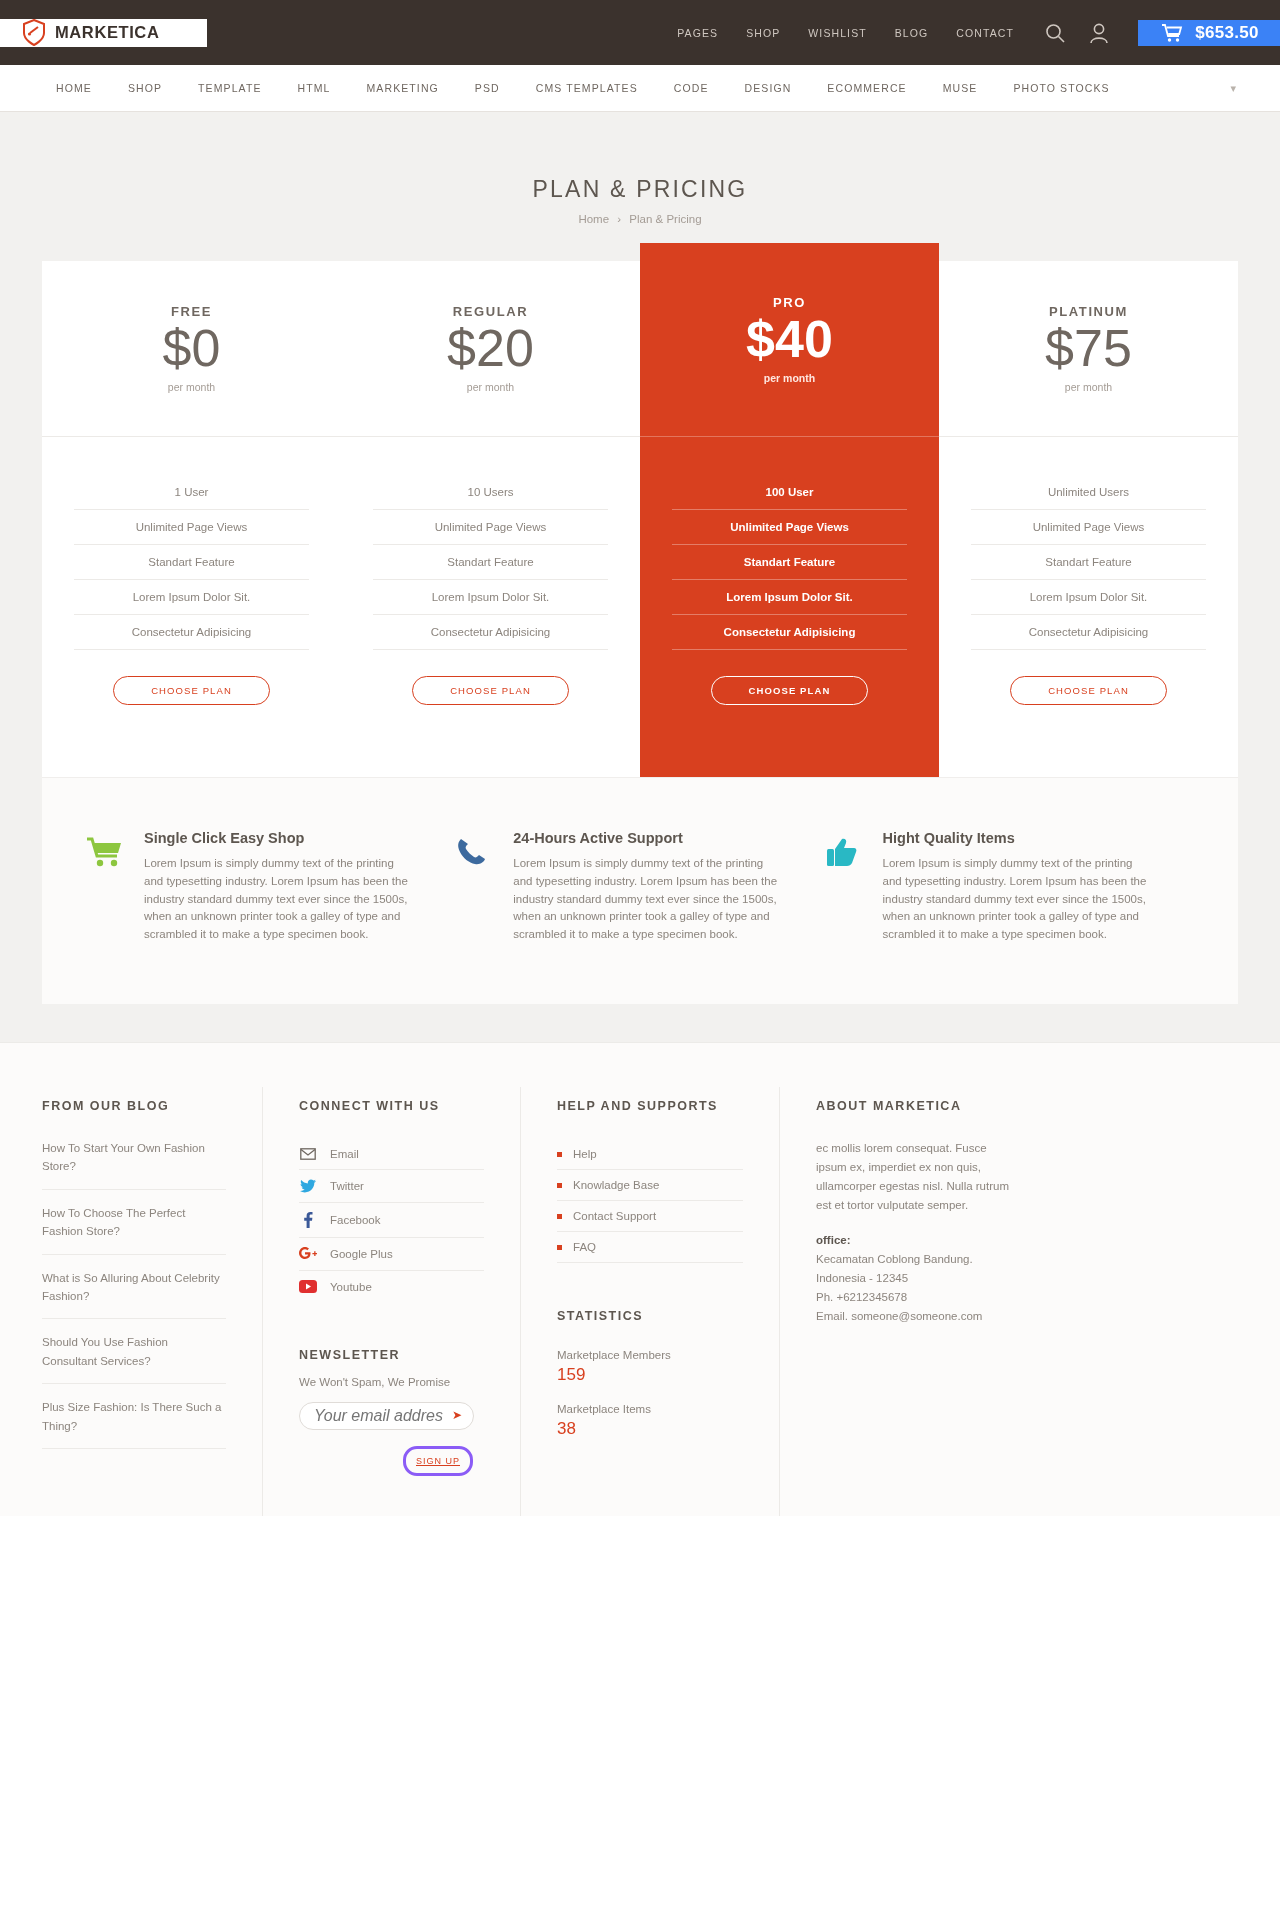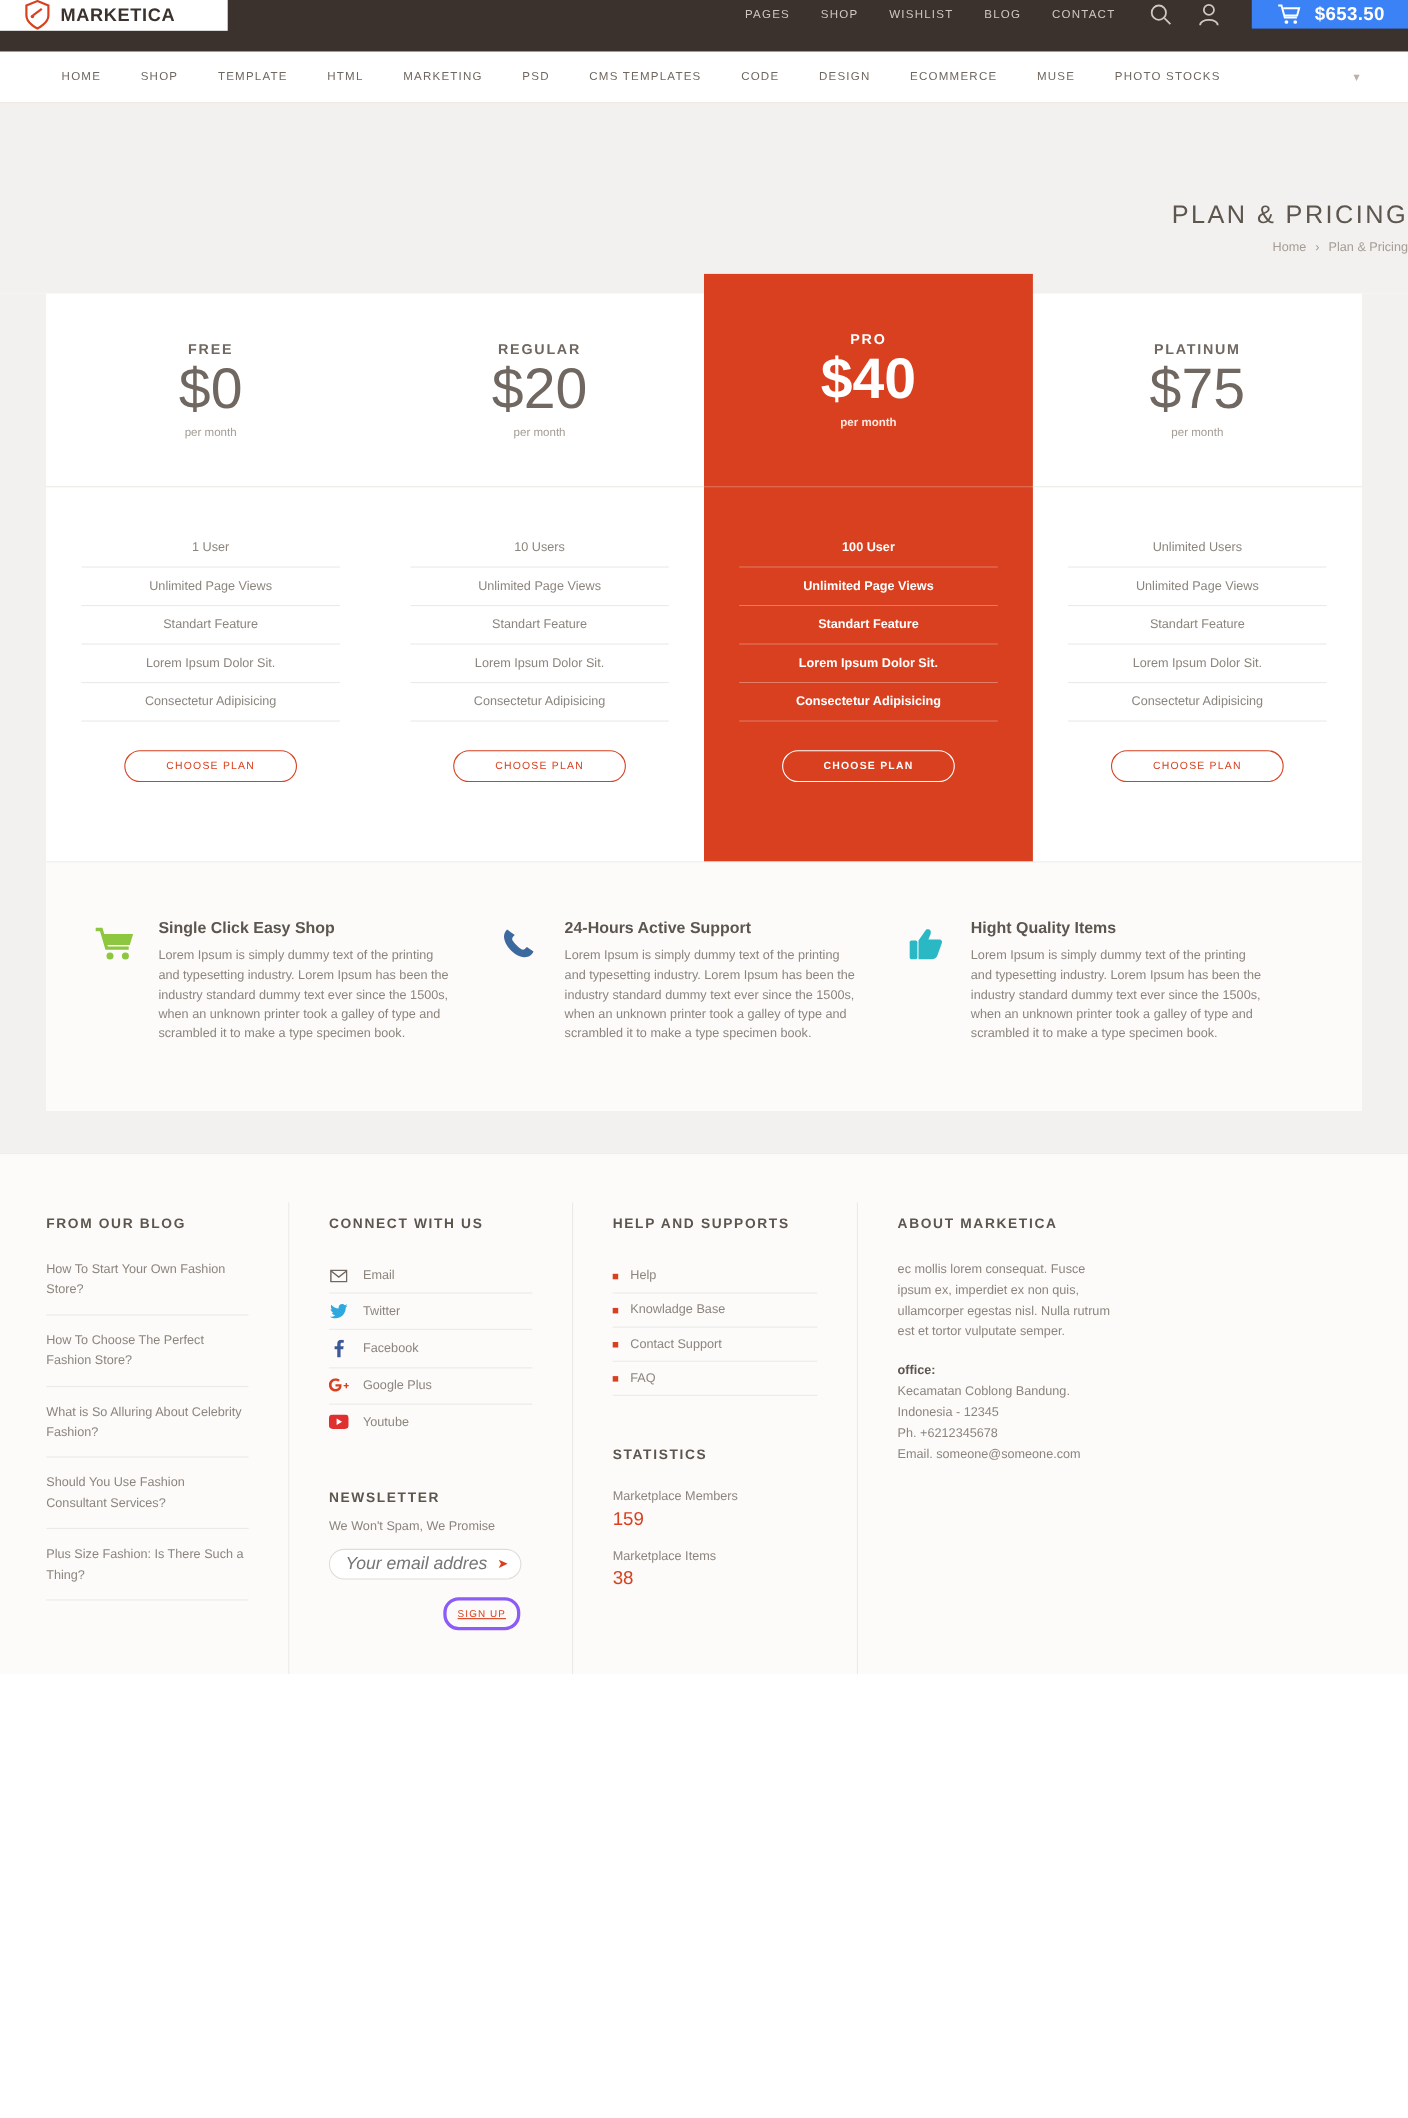--- a/index.html
+++ b/index.html
@@ -8,24 +8,24 @@
     background: #ffffff;
     font-family: "Liberation Sans", sans-serif;
     color: #7a736b;
   }
   body { width: 1280px; }
 
   .page { width: 1280px; margin: 0 auto; }
 
   
   .topbar {
-    height: 47px;
+    height: 65px;
     background: #3b322d;
     display: flex;
-    align-items: flex-start;
+    align-items: center;
     position: relative;
   }
   .logo-box {
     width: 207px;
     background: #ffffff;
     display: flex;
     align-items: center;
     padding-left: 22px;
     gap: 9px;
   }
@@ -86,23 +86,23 @@
   .nav-caret {
     position: absolute;
     right: 44px;
     color: #b9b2ab;
     font-size: 11px;
   }
 
   
   .hero {
     background: #f2f1ef;
-    padding-top: 88px;
+    padding-top: 64px;
     padding-bottom: 36px;
-    text-align: right;
+    text-align: center;
   }
   .hero h1 {
     font-size: 23px;
     letter-spacing: 2.2px;
     color: #5d564f;
     font-weight: normal;
   }
   .crumbs {
     margin-top: 10px;
     font-size: 11.5px;

